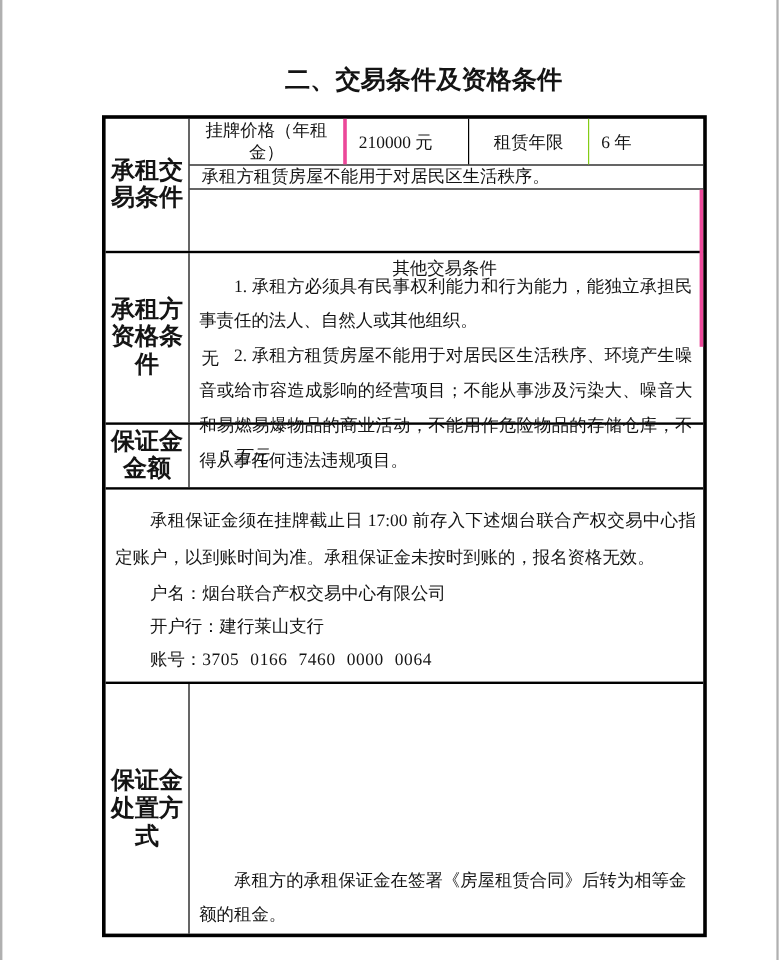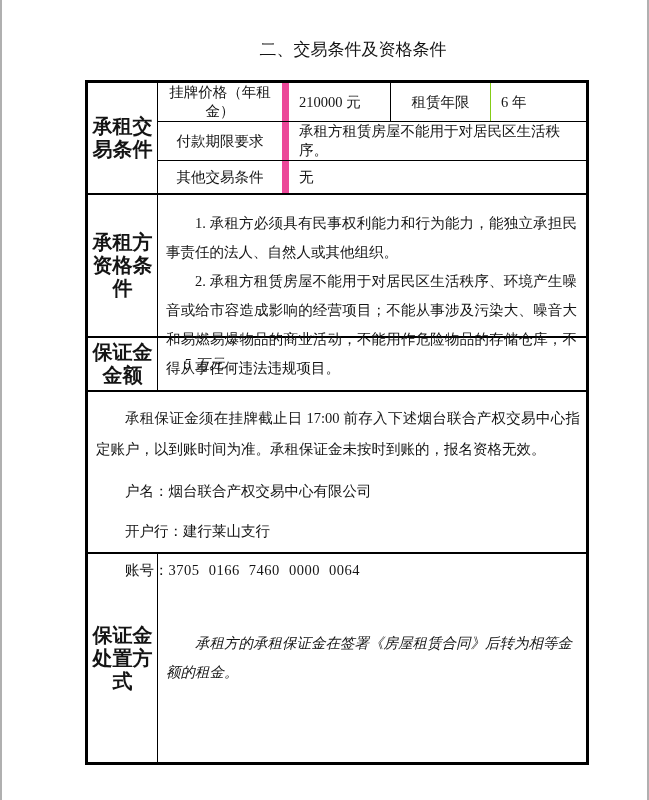--- a/index.html
+++ b/index.html
@@ -9,28 +9,28 @@
     width: 649px;
     height: 800px;
     background: #ffffff;
     border-left: 2px solid #b0b0b0;
     border-right: 2px solid #b0b0b0;
     font-family: "Liberation Serif", "DejaVu Serif", serif;
     color: #141414;
     overflow: hidden;
   }
   .doc-title {
-    padding-top: 36px;
+    padding-top: 52px;
     width: 504px;
     margin-left: 83px;
     position: relative;
     left: 16px;
     text-align: center;
-    font-size: 17px;
-    font-weight: normal;
+    font-size: 21px;
+    font-weight: bold;
     line-height: 28px;
   }
   .tbl {
     margin: 16px 0 0 83px;
     width: 504px;
     border: 3px solid #000;
     font-size: 14.5px;
   }
   .row { display: flex; border-bottom: 2px solid #000; }
   .row:last-child { border-bottom: none; }
@@ -48,24 +48,24 @@
     text-align: center;
     font-weight: bold;
     font-size: 20px;
     line-height: 23px;
     white-space: pre-line;
   }
   .content-cell { flex: 1; min-width: 0; }
   
   .subrows { display: flex; flex-direction: column; height: 100%; }
   .subrow { display: flex; border-bottom: 1px solid #000; flex: 1; }
-  .subrow:last-child { border-bottom: none; }
+  .subrow:last-child { border-bottom: none; flex-direction: column; }
   .sub-label {
     flex: 0 0 131px;
-    border-right: 7px solid #ec4899;
+    border-right: 3px solid #ec4899;
     display: flex;
     align-items: center;
     justify-content: center;
     text-align: center;
   }
   .sub-val {
     display: flex;
     align-items: center;
     padding-left: 10px;
   }
@@ -89,29 +89,28 @@
   }
   .deposit-time-block { padding: 11px 6px 0 8px; }
   .deposit-time-block .intro {
     text-indent: 2em;
     text-align: justify;
     line-height: 31px;
   }
   .deposit-time-block .acct-line {
     text-indent: 2em;
     line-height: 26.5px;
-    margin-top: 13px;
+    margin-top: 1px;
   }
   .num { word-spacing: 5px; letter-spacing: 0.5px; }
   .disposal-line {
     height: 100%;
     display: flex;
-    align-items: center;
+    align-items: flex-end;
     padding: 0 6px 0 8px;
-    font-style: italic;
   }
   .disposal-line p { text-indent: 2em; line-height: 29px; }
 </style>
 </head>
 <body>
 
 <div class="page">
 
   <div class="doc-title">二、交易条件及资格条件</div>
 
@@ -122,21 +121,20 @@
 易条件</div>
       <div class="content-cell">
         <div class="subrows">
           <div class="subrow">
             <div class="sub-label">挂牌价格（年租金）</div>
             <div class="sub-val w-price">210000 元</div>
             <div class="sub-val w-termlabel">租赁年限</div>
             <div class="sub-val w-termval">6 年</div>
           </div>
           <div class="subrow">
-            <div class="sub-label">付款期限要求</div>
             <div class="sub-content">承租方租赁房屋不能用于对居民区生活秩序。</div>
           </div>
           <div class="subrow">
             <div class="sub-label">其他交易条件</div>
             <div class="sub-content">无</div>
           </div>
         </div>
       </div>
     </div>
 

